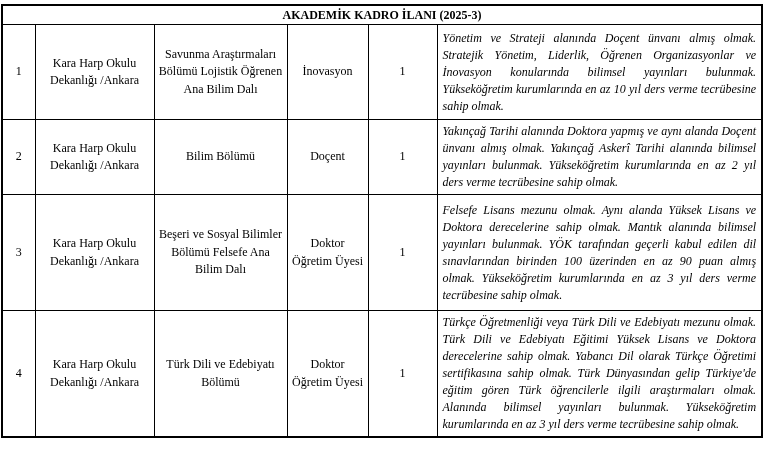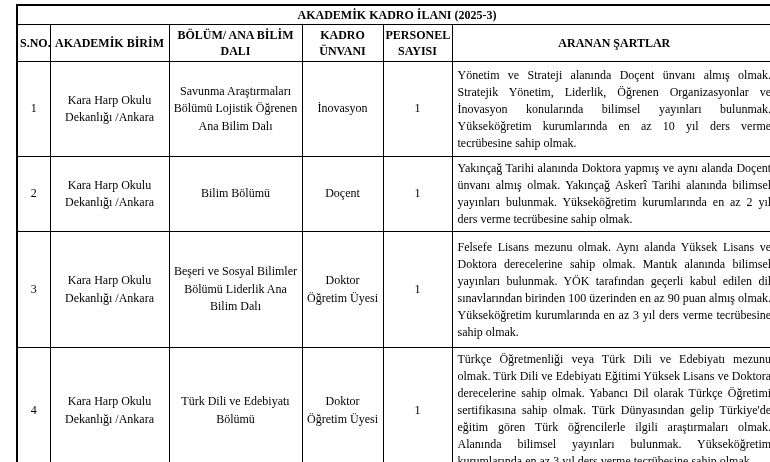--- a/index.html
+++ b/index.html
@@ -4,21 +4,21 @@
 <style>
   html, body {
     margin: 0;
     padding: 0;
     background: #ffffff;
   }
   .page {
     width: 770px;
     height: 462px;
     box-sizing: border-box;
-    padding: 4px 16px;
+    padding: 4px 1px;
     background: #ffffff;
     font-family: "Liberation Serif", serif;
     color: #000000;
   }
   table.kadro {
     border-collapse: collapse;
     table-layout: fixed;
     width: 760px;
     border: 2px solid #000000;
   }
@@ -49,20 +49,21 @@
     vertical-align: middle;
     padding: 2px 3px;
     line-height: 1.45;
   }
   td.req {
     text-align: justify;
     vertical-align: middle;
     padding: 2px 5px;
     line-height: 17px;
     text-justify: inter-word;
+    font-style: italic;
   }
   tr.r1 td { height: 90px; }
   tr.r2 td { height: 70px; }
   tr.r3 td { height: 111px; }
   tr.r4 td { height: 121px; }
 </style>
 </head>
 <body>
 
 <div class="page">
@@ -72,48 +73,40 @@
       <col style="width:119px">
       <col style="width:133px">
       <col style="width:81px">
       <col style="width:69px">
       <col style="width:325px">
     </colgroup>
     <tbody>
       <tr>
         <td class="title-cell" colspan="6">AKADEMİK KADRO İLANI (2025-3)</td>
       </tr>
-      <tr>
-        <th class="col-h">S.NO.</th>
-        <th class="col-h">AKADEMİK BİRİM</th>
-        <th class="col-h">BÖLÜM/ ANA BİLİM DALI</th>
-        <th class="col-h">KADRO ÜNVANI</th>
-        <th class="col-h">PERSONEL SAYISI</th>
-        <th class="col-h">ARANAN ŞARTLAR</th>
-      </tr>
       <tr class="r1">
         <td class="c">1</td>
         <td class="c">Kara Harp Okulu Dekanlığı /Ankara</td>
         <td class="c">Savunma Araştırmaları Bölümü Lojistik Öğrenen Ana Bilim Dalı</td>
         <td class="c">İnovasyon</td>
         <td class="c">1</td>
         <td class="req">Yönetim ve Strateji alanında Doçent ünvanı almış olmak. Stratejik Yönetim, Liderlik, Öğrenen Organizasyonlar ve İnovasyon konularında bilimsel yayınları bulunmak. Yükseköğretim kurumlarında en az 10 yıl ders verme tecrübesine sahip olmak.</td>
       </tr>
       <tr class="r2">
         <td class="c">2</td>
         <td class="c">Kara Harp Okulu Dekanlığı /Ankara</td>
         <td class="c">Bilim Bölümü</td>
         <td class="c">Doçent</td>
         <td class="c">1</td>
         <td class="req">Yakınçağ Tarihi alanında Doktora yapmış ve aynı alanda Doçent ünvanı almış olmak. Yakınçağ Askerî Tarihi alanında bilimsel yayınları bulunmak. Yükseköğretim kurumlarında en az 2 yıl ders verme tecrübesine sahip olmak.</td>
       </tr>
       <tr class="r3">
         <td class="c">3</td>
         <td class="c">Kara Harp Okulu Dekanlığı /Ankara</td>
-        <td class="c">Beşeri ve Sosyal Bilimler Bölümü Liderlik Ana Bilim Dalı</td>
+        <td class="c">Beşeri ve Sosyal Bilimler Bölümü Felsefe Ana Bilim Dalı</td>
         <td class="c">Doktor Öğretim Üyesi</td>
         <td class="c">1</td>
         <td class="req">Felsefe Lisans mezunu olmak. Aynı alanda Yüksek Lisans ve Doktora derecelerine sahip olmak. Mantık alanında bilimsel yayınları bulunmak. YÖK tarafından geçerli kabul edilen dil sınavlarından birinden 100 üzerinden en az 90 puan almış olmak. Yükseköğretim kurumlarında en az 3 yıl ders verme tecrübesine sahip olmak.</td>
       </tr>
       <tr class="r4">
         <td class="c">4</td>
         <td class="c">Kara Harp Okulu Dekanlığı /Ankara</td>
         <td class="c">Türk Dili ve Edebiyatı Bölümü</td>
         <td class="c">Doktor Öğretim Üyesi</td>
         <td class="c">1</td>

